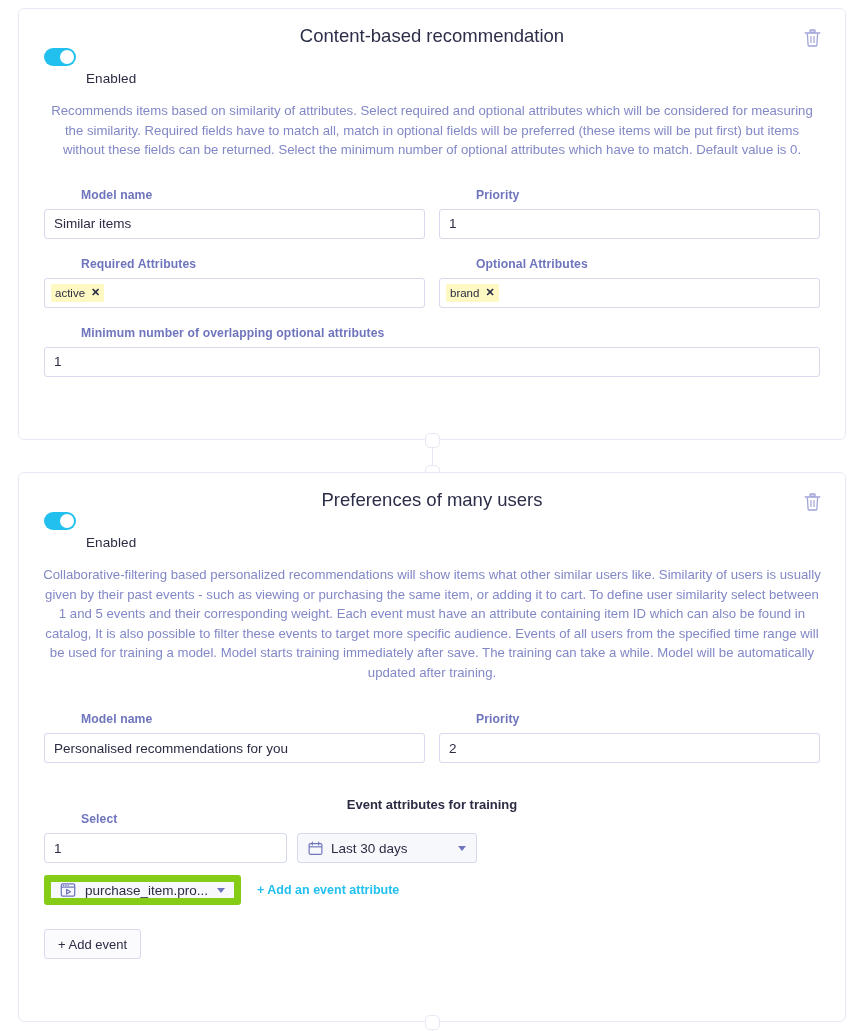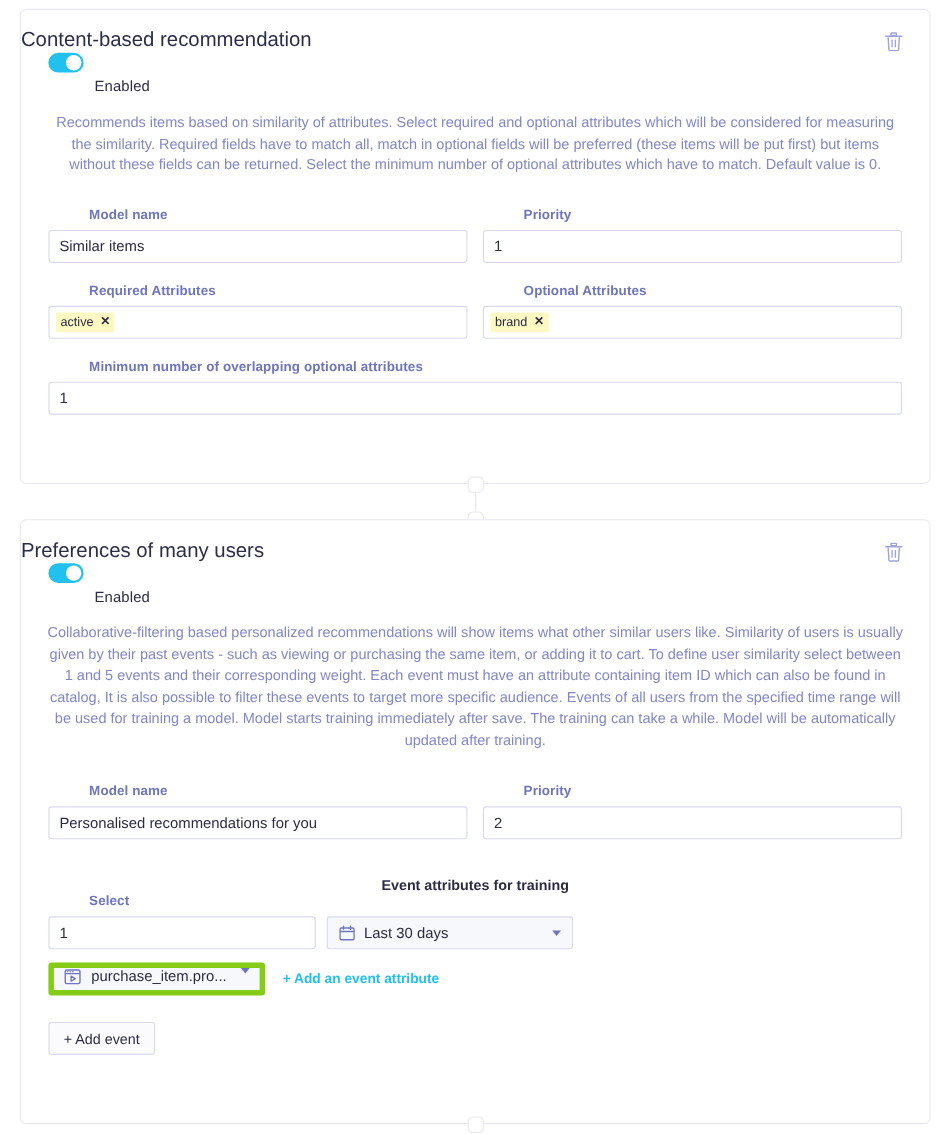--- a/index.html
+++ b/index.html
@@ -58,20 +58,21 @@
   }
   .toggle-label {
     font-size: 13.5px;
     color: #2b2c43;
     letter-spacing: .1px;
     margin-top: 44px;
   }
   .card-title {
     position: absolute;
     left: 0; right: 0; top: 16px;
+    text-align: center;
     font-size: 18.5px;
     color: #2c2e49;
     font-weight: 400;
   }
   .trash-btn {
     position: absolute;
     right: 22px; top: 18px;
     width: 22px; height: 22px;
     display: flex; align-items: center; justify-content: center;
     cursor: pointer;
@@ -150,21 +151,21 @@
   }
 
   
   .weight-row {
     display: flex;
     align-items: flex-end;
     gap: 0;
   }
   .weight-col { width: 243px; }
   .daterange {
-    width: 224px;
+    width: 180px;
     height: 30px;
     margin-left: 10px;
     border: 1px solid #d7d9ee;
     border-radius: 3px;
     background: #f7f8fc;
     display: flex;
     align-items: center;
     gap: 8px;
     padding: 0 10px;
     font-size: 13.5px;
@@ -182,24 +183,25 @@
   
   .attr-row {
     display: flex;
     align-items: center;
     gap: 16px;
     margin-top: 12px;
   }
   .attr-select {
     width: 197px;
     height: 30px;
-    border: 5px solid #84cc16;
+    border: 7px solid #84cc16;
     border-radius: 3px;
     background: #f7f8fc;
     display: flex;
+    align-items: center;
     gap: 9px;
     padding: 0 9px;
     font-size: 13.5px;
     color: #2b2c43;
     cursor: pointer;
     overflow: hidden;
   }
   .attr-select .attr-text {
     white-space: nowrap;
     overflow: hidden;

